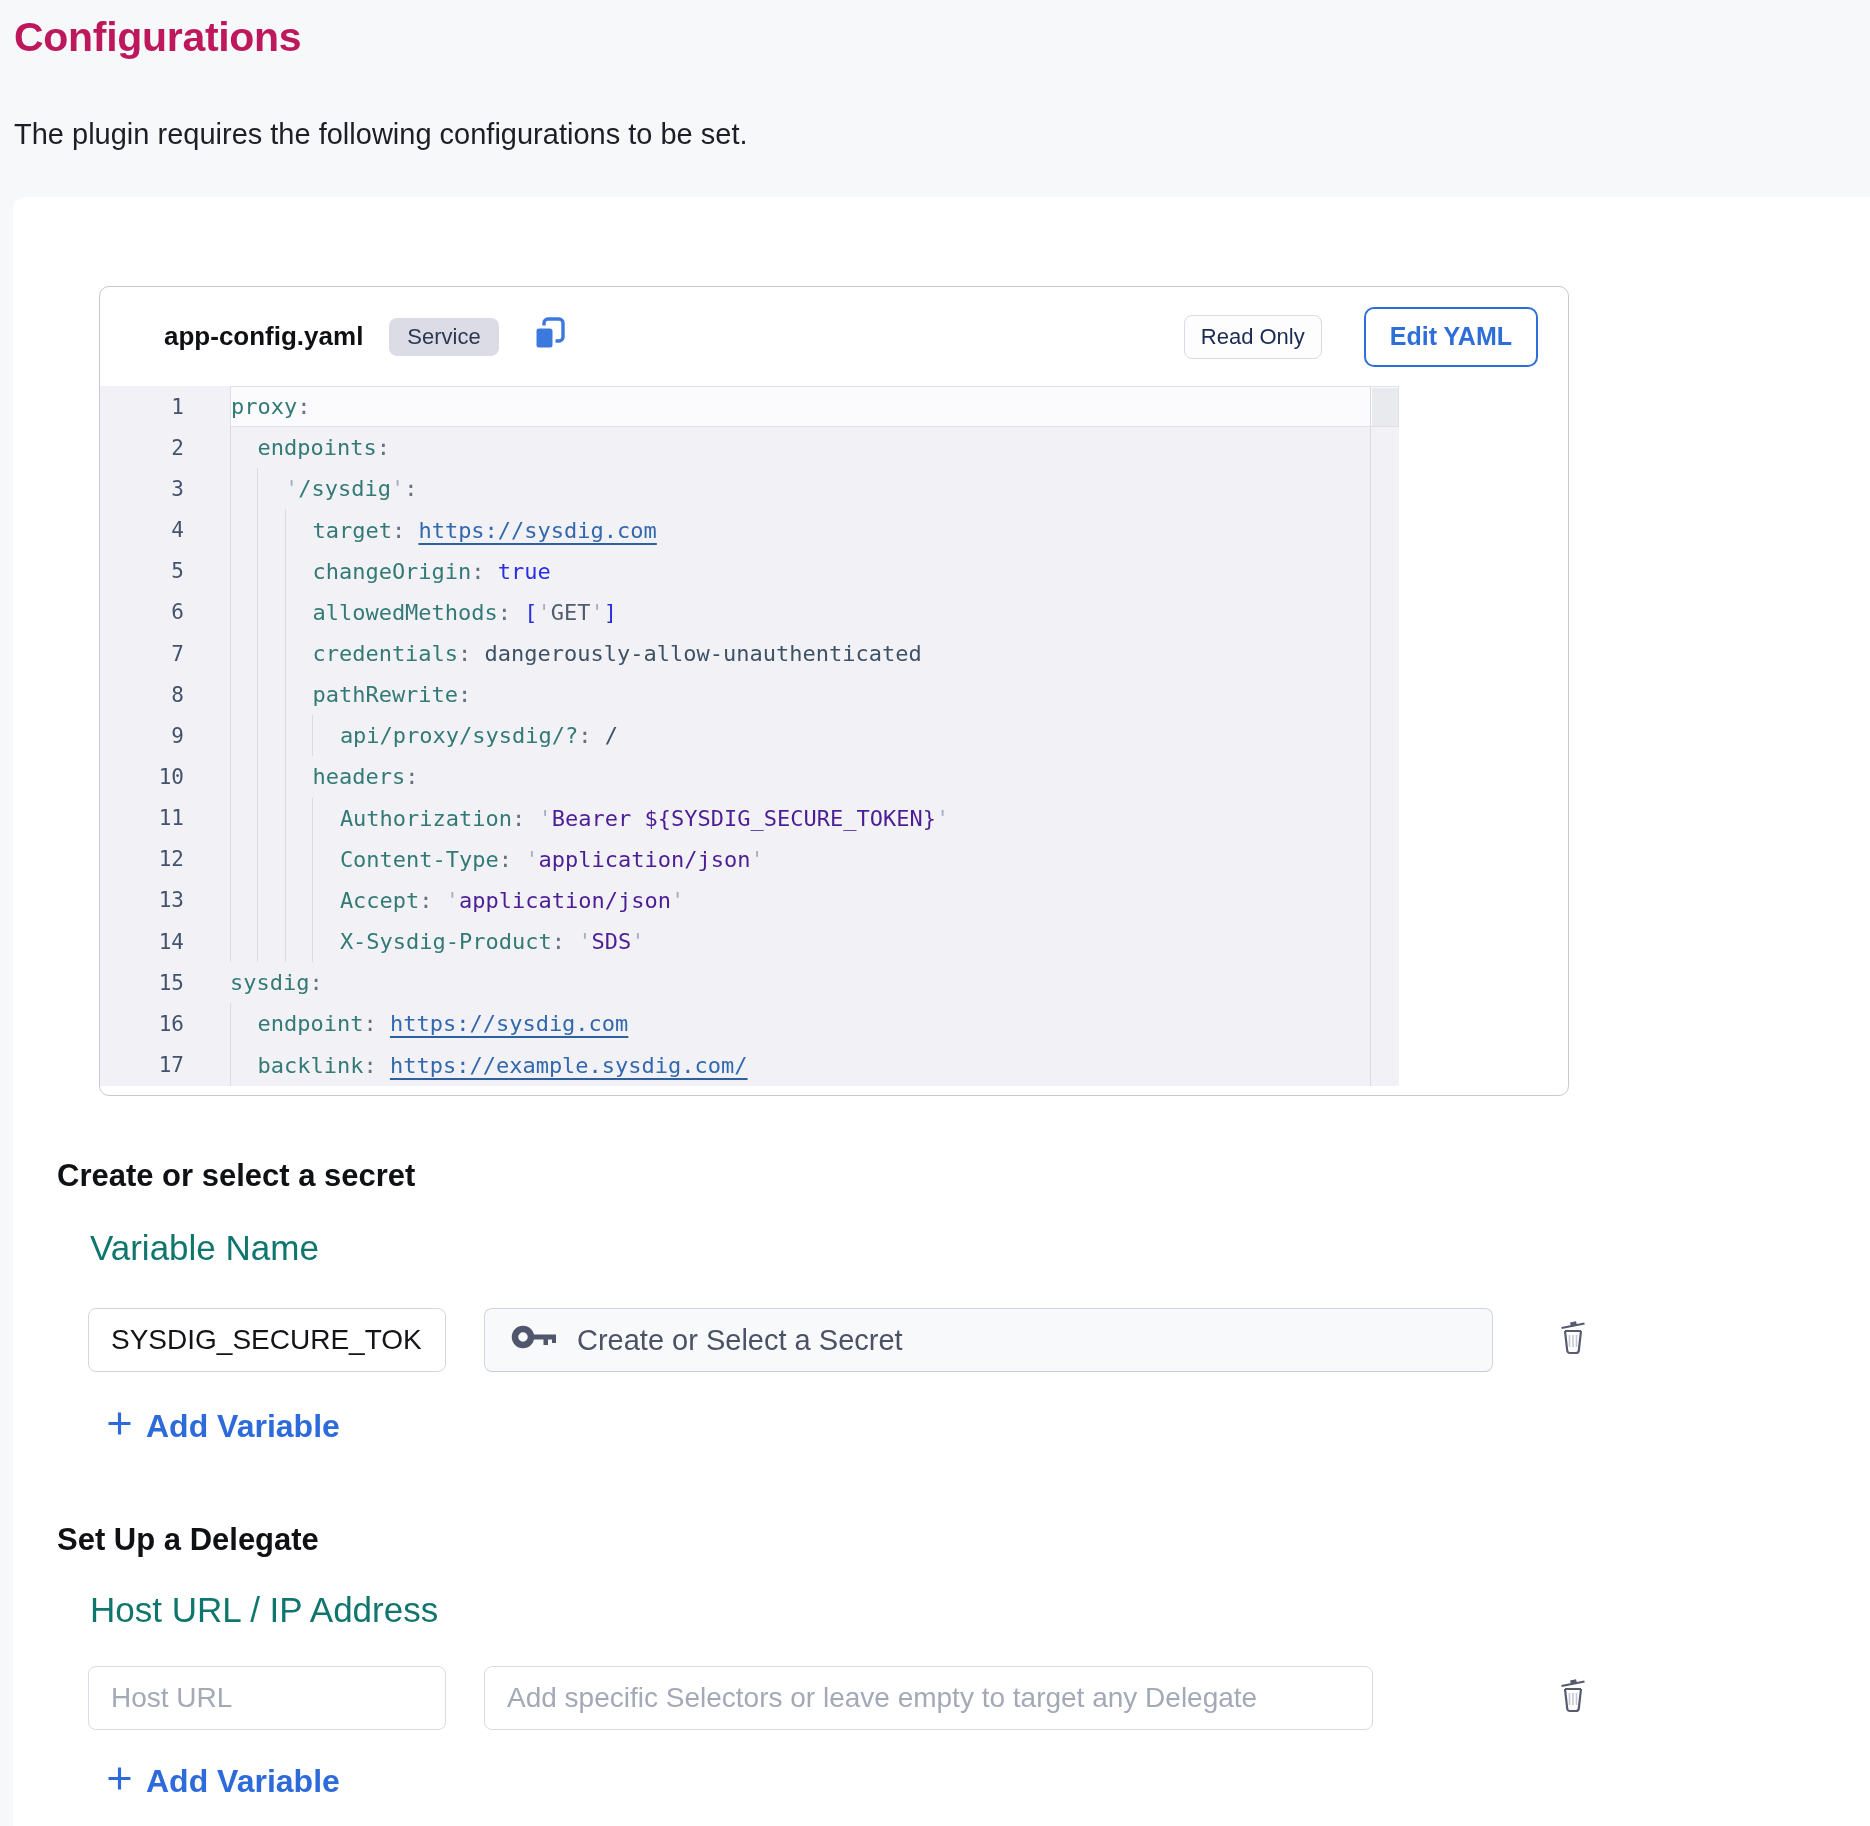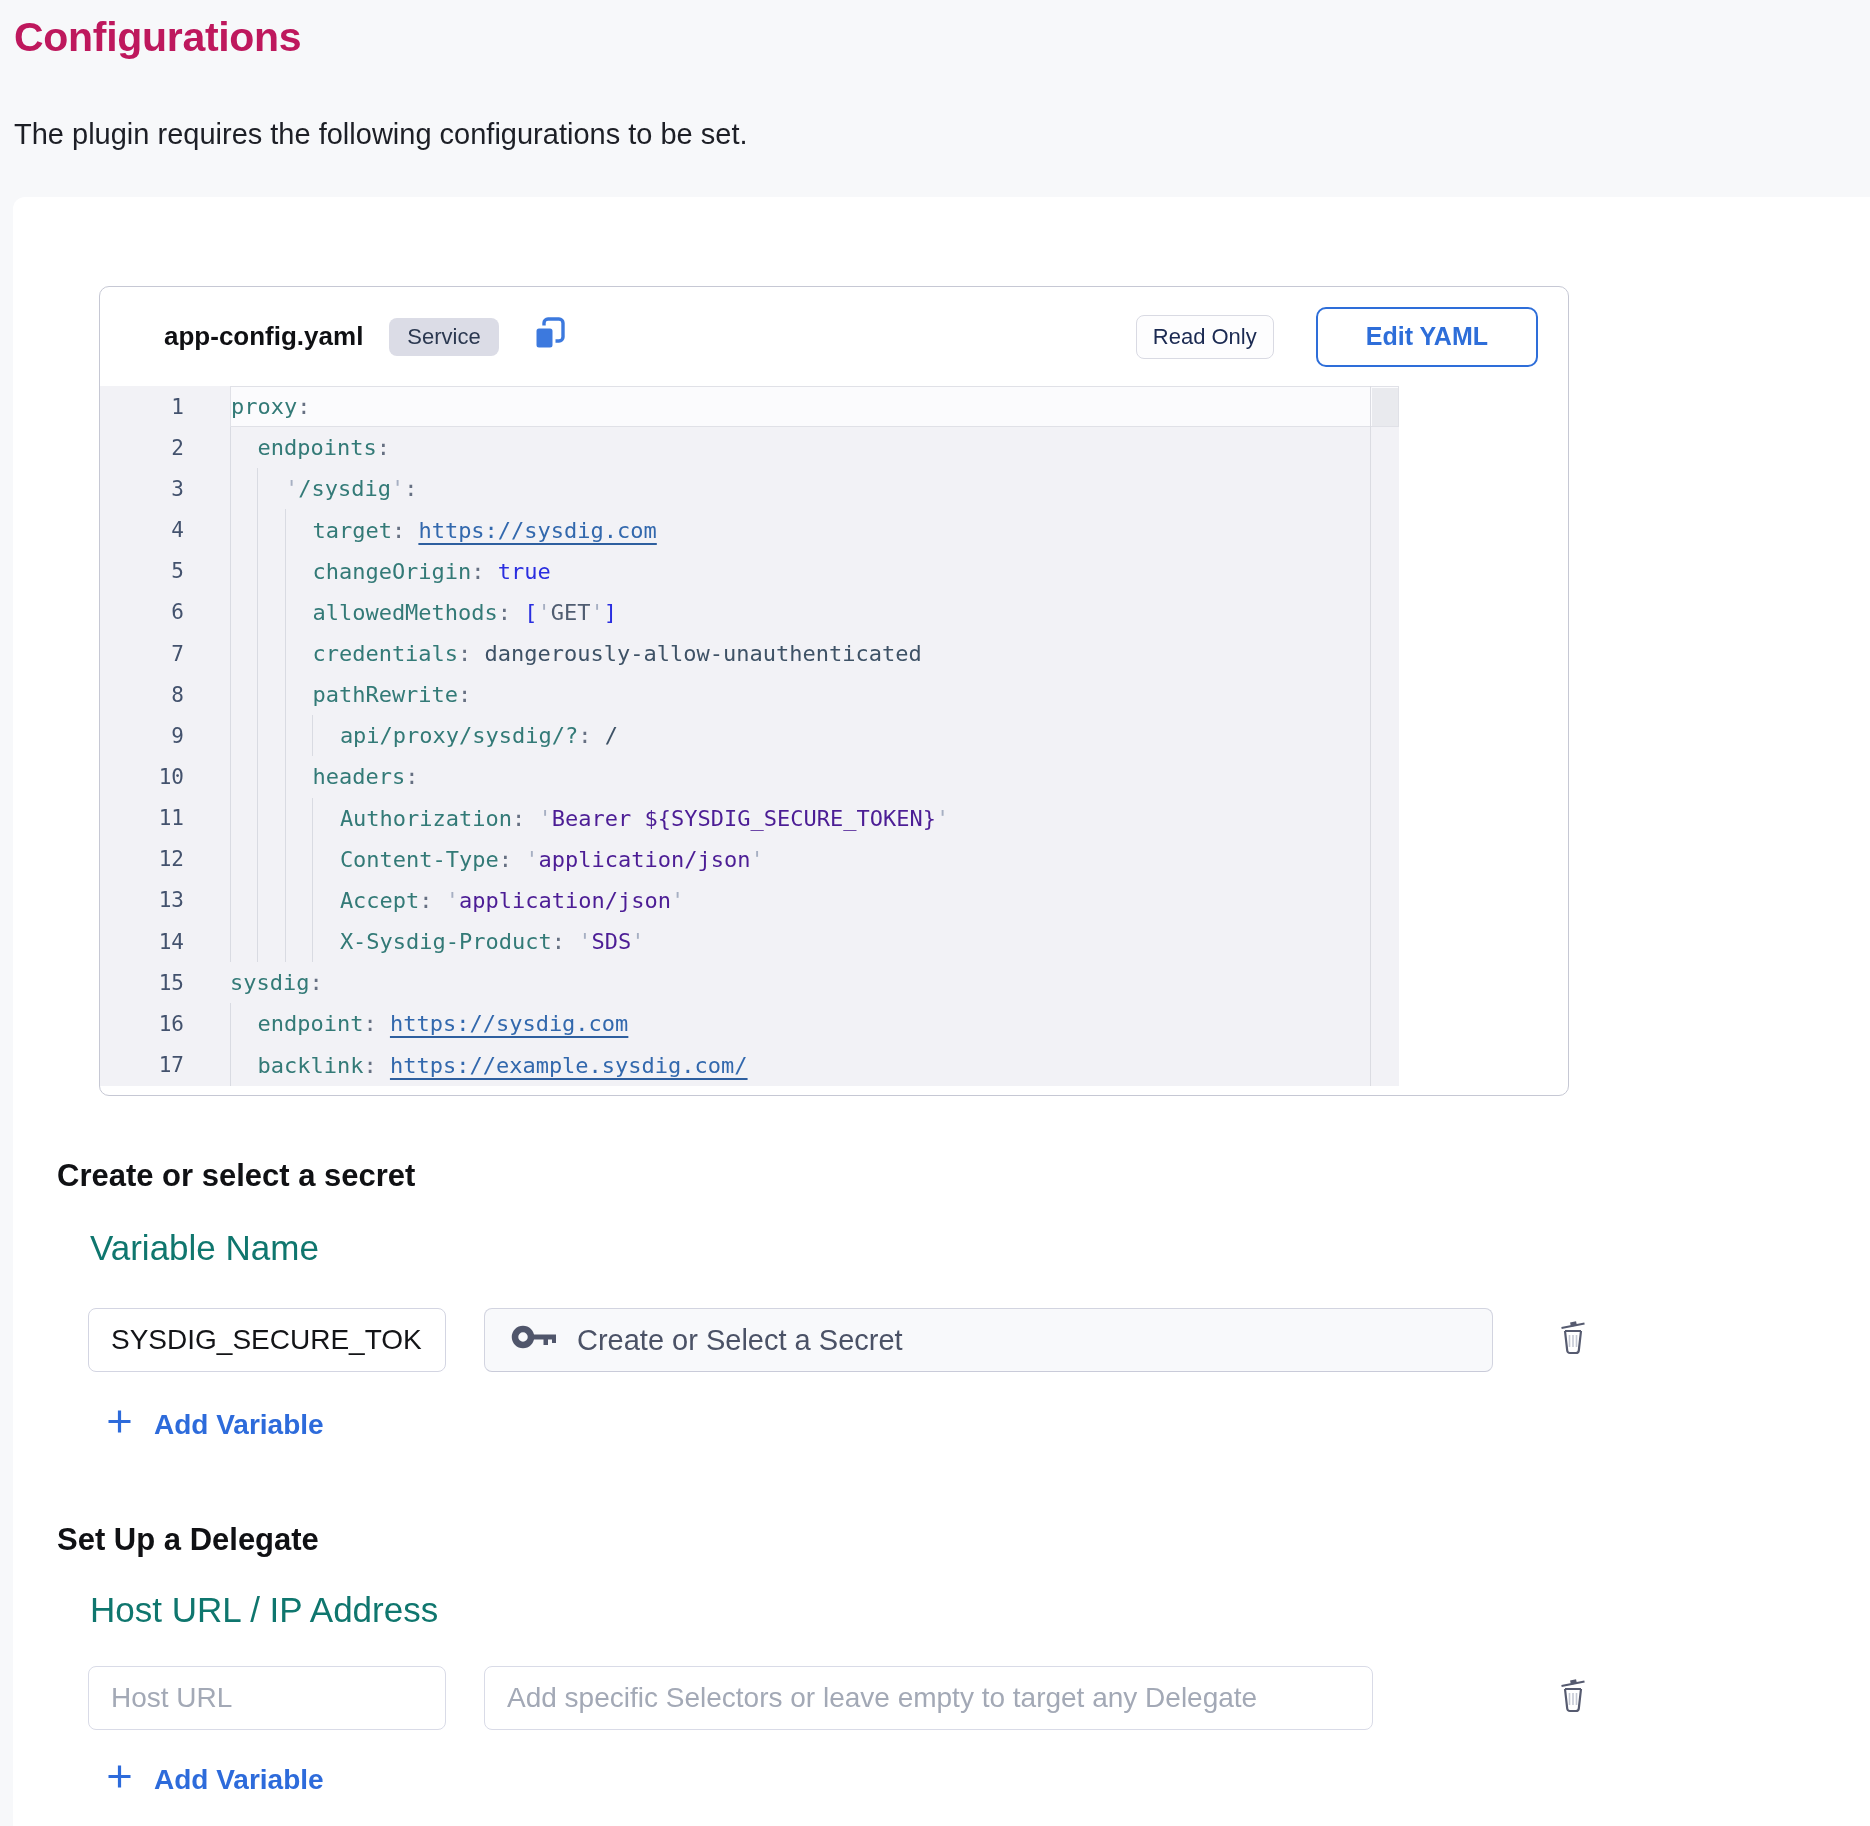--- a/index.html
+++ b/index.html
@@ -20,21 +20,21 @@
                align-items:center;padding:0 30px 0 64px;box-sizing:border-box;}
   .file-name{font-size:26px;font-weight:700;color:#0f1013;}
   .badge{margin-left:26px;background:#dbdce6;color:#2b3850;font-size:22px;
          padding:8px 18px;border-radius:8px;line-height:1;}
   .copy-btn{margin-left:30px;background:none;border:none;padding:0;cursor:pointer;
             display:flex;align-items:center;}
   .hdr-spacer{flex:1;}
   .btn-readonly{height:44px;padding:0 16px;border:1px solid #d9dae3;border-radius:8px;
                 background:#fdfdfe;color:#1b2a52;font-size:22px;display:flex;
                 align-items:center;margin-right:42px;font-family:inherit;cursor:pointer;}
-  .btn-edit{height:60px;padding:0 48px;border:2px solid #2e6ed9;border-radius:10px;
+  .btn-edit{height:60px;padding:0 24px;border:2px solid #2e6ed9;border-radius:10px;
             background:#fff;color:#2e6ed9;font-size:25px;font-weight:700;display:flex;
             align-items:center;font-family:inherit;cursor:pointer;}
 
   
   .code{position:absolute;left:0;top:99px;width:1299px;height:700px;background:#f2f2f6;
         font-family:"DejaVu Sans Mono",monospace;font-size:22px;overflow:hidden;}
   .code-row{display:flex;height:41.17px;align-items:center;}
   .ln{flex:none;width:84px;text-align:right;padding-right:26px;font-size:21px;
       color:#43526d;}
   .lc{flex:1;height:100%;margin-left:20px;display:flex;
@@ -62,22 +62,22 @@
               font-size:28px;color:#131417;padding:0 22px;box-sizing:border-box;
               font-family:inherit;background:#fff;outline:none;}
   .text-input::placeholder{color:#a3a9b6;}
   .row2-border{border-color:#d9dbe7;}
   .secret-selector{position:absolute;height:64px;background:#f8f9fb;
                    border:1px solid #d2d4e0;border-bottom-color:#c9cbd9;border-radius:8px;
                    box-sizing:border-box;display:flex;align-items:center;
                    padding-left:26px;gap:20px;color:#4b5266;font-size:29px;cursor:pointer;}
   .trash-btn{position:absolute;width:40px;height:44px;background:none;border:none;
              padding:0;color:#565b70;cursor:pointer;}
-  .add-var{position:absolute;display:flex;align-items:center;gap:21px;color:#2d6bdb;
-           font-size:28px;font-weight:700;cursor:pointer;}
+  .add-var{position:absolute;display:flex;align-items:center;gap:13px;color:#2d6bdb;
+           font-size:32px;font-weight:700;cursor:pointer;}
 
   .p-h1{left:44px;top:961px;} .p-l1{left:77px;top:1031px;}
   .p-in1{left:75px;top:1111px;width:358px;}
   .p-sel{left:471px;top:1111px;width:1009px;}
   .p-tr1{left:1540px;top:1118px;}
   .p-av1{left:93px;top:1211px;}
   .p-h2{left:44px;top:1325px;} .p-l2{left:77px;top:1393px;}
   .p-in2{left:75px;top:1469px;width:358px;}
   .p-in3{left:471px;top:1469px;width:889px;}
   .p-tr2{left:1540px;top:1476px;}

